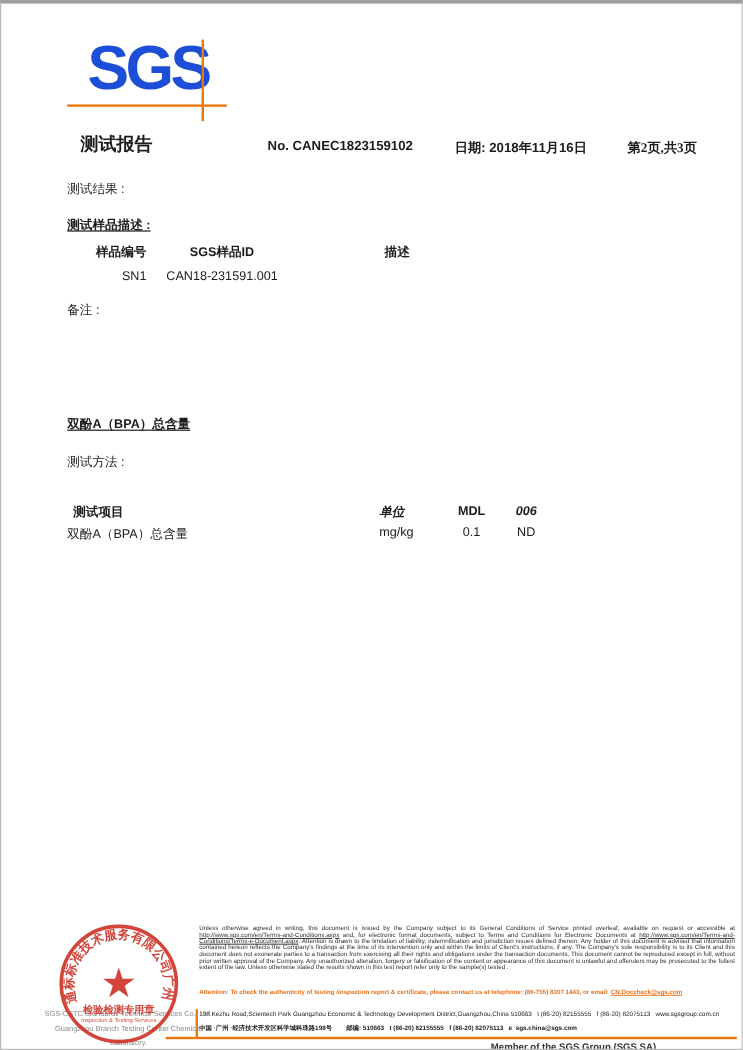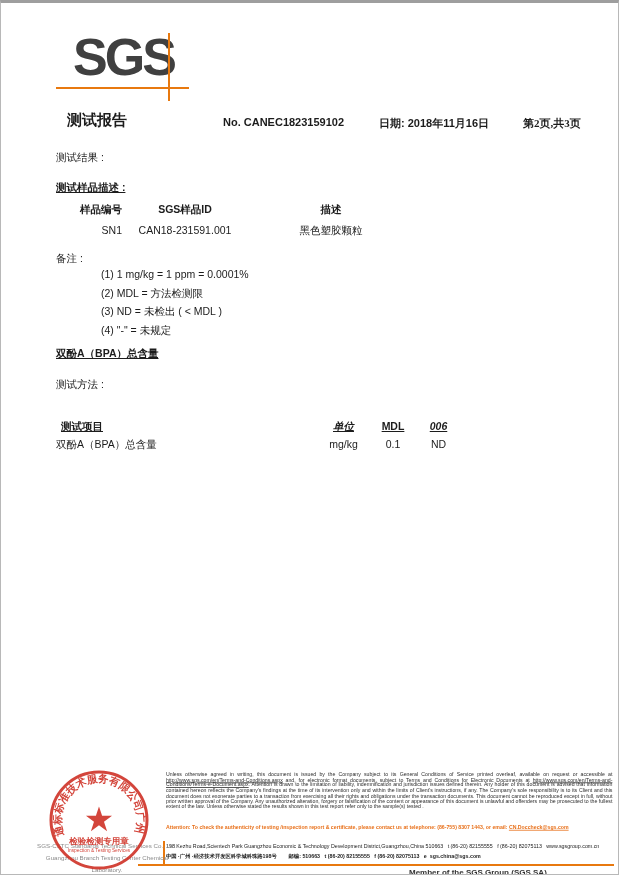--- a/index.html
+++ b/index.html
@@ -5,21 +5,21 @@
   * { margin:0; padding:0; box-sizing:border-box; }
   html,body { background:#ffffff; }
   body { font-family:"Liberation Sans", sans-serif; color:#1c1c1c; }
   .page {
     position:relative; width:619px; height:875px; background:#fff;
     border:1px solid #b8b8b8; border-top:3px solid #9e9e9e; overflow:hidden;
   }
   .abs { position:absolute; }
 
   
-  .logo-text { left:72px; top:28px; font-size:52px; font-weight:bold; letter-spacing:-3px; color:#404040; line-height:52px; }
+  .logo-text { left:72px; top:28px; font-size:52px; font-weight:bold; letter-spacing:-3px; color:#1d4ed8; line-height:52px; }
   .logo-hline { left:55px; top:84px; width:133px; height:2px; background:#e8790f; }
   .logo-vline { left:167px; top:30px; width:2px; height:68px; background:#e8790f; }
 
   
   .doc-title { left:66px; top:108px; font-size:15px; font-weight:bold; }
   .report-no { left:222px; top:113px; font-size:11px; font-weight:bold; }
   .report-date { left:378px; top:113px; font-size:11px; font-weight:bold; }
   .report-pages { left:522px; top:113px; font-size:11px; font-weight:bold;font-family:Liberation Serif, serif; }
 
   .body-txt { font-size:10.5px; color:#1c1c1c; }
@@ -37,24 +37,24 @@
   .remarks-list div { height:18.7px; line-height:18.7px; font-size:10.5px; }
 
   .bpa-heading { left:55px; top:344px; font-weight:bold; text-decoration:underline; }
   .method-label { left:55px; top:375px; }
   .method-text { left:125px; top:371px; width:478px; line-height:21px; }
 
   .rt-h { top:417px; font-weight:bold; }
   .rt-r { top:435px; }
   .rc1 { left:60px; width:250px; text-align:left; }
   .rc1v { left:55px; width:250px; text-align:left; }
-  .rc2 { left:315px; width:55px; text-align:center; }
+  .rc2 { left:315px; width:55px; text-align:left; }
   .rc3 { left:372px; width:40px; text-align:center; }
   .rc4 { left:415px; width:45px; text-align:center; }
-  .u { text-decoration:underline; }
+  .u { }
   .it { font-style:italic; }
 
   
   .legal {
     left:165px; top:769px; width:558px; font-size:6.5px; line-height:6.7px;
     text-align:justify; color:#2e2e2e; transform:scale(0.8); transform-origin:top left;
   }
   .legal .lnk { text-decoration:underline; }
   .attention {
     left:165px; top:822px; width:558px; font-size:6.5px; line-height:6.9px; font-weight:bold;
@@ -87,29 +87,22 @@
   <div class="abs report-pages">第2页,共3页</div>
 
   <div class="abs body-txt results-label">测试结果 :</div>
   <div class="abs body-txt sample-heading">测试样品描述 :</div>
 
   <div class="abs body-txt st-h c1">样品编号</div>
   <div class="abs body-txt st-h c2">SGS样品ID</div>
   <div class="abs body-txt st-h c3">描述</div>
   <div class="abs body-txt st-r c1">SN1</div>
   <div class="abs body-txt st-r c2">CAN18-231591.001</div>
-  <div class="abs body-txt st-r c3">黑色塑胶颗粒</div>
 
   <div class="abs body-txt remarks-label">备注 :</div>
-  <div class="abs remarks-list">
-    <div>(1) 1 mg/kg = 1 ppm = 0.0001%</div>
-    <div>(2) MDL = 方法检测限</div>
-    <div>(3) ND = 未检出 ( &lt; MDL )</div>
-    <div>(4) "-" = 未规定</div>
-  </div>
 
   <div class="abs body-txt bpa-heading">双酚A（BPA）总含量</div>
   <div class="abs body-txt method-label">测试方法 :</div>
 
   <div class="abs body-txt rt-h rc1 u">测试项目</div>
   <div class="abs body-txt rt-h rc2 u it">单位</div>
   <div class="abs body-txt rt-h rc3 u">MDL</div>
   <div class="abs body-txt rt-h rc4 u it">006</div>
   <div class="abs body-txt rt-r rc1v">双酚A（BPA）总含量</div>
   <div class="abs body-txt rt-r rc2">mg/kg</div>

